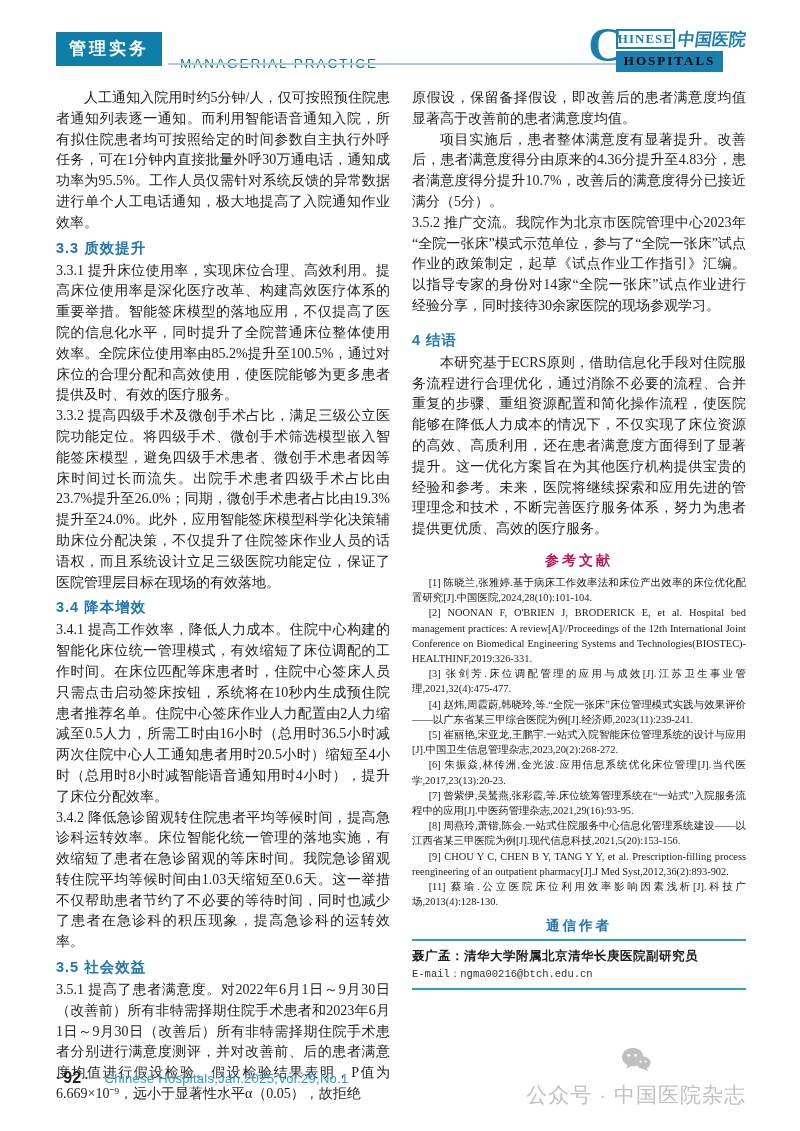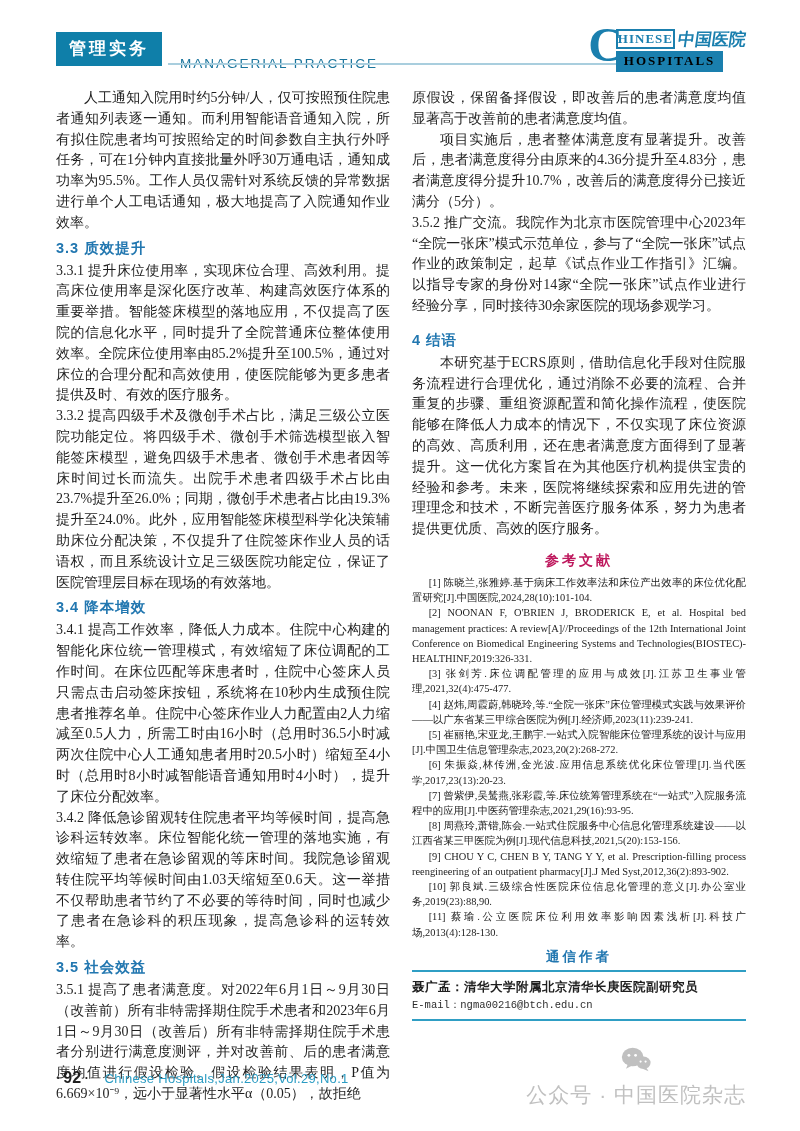--- a/index.html
+++ b/index.html
@@ -105,21 +105,20 @@
       <div class="refs-title">参考文献</div>
       <p class="ref">[1] 陈晓兰,张雅婷.基于病床工作效率法和床位产出效率的床位优化配置研究[J].中国医院,2024,28(10):101-104.</p>
       <p class="ref">[2] NOONAN F, O'BRIEN J, BRODERICK E, et al. Hospital bed management practices: A review[A]//Proceedings of the 12th International Joint Conference on Biomedical Engineering Systems and Technologies(BIOSTEC)-HEALTHINF,2019:326-331.</p>
       <p class="ref">[3] 张剑芳.床位调配管理的应用与成效[J].江苏卫生事业管理,2021,32(4):475-477.</p>
       <p class="ref">[4] 赵炜,周霞蔚,韩晓玲,等.“全院一张床”床位管理模式实践与效果评价——以广东省某三甲综合医院为例[J].经济师,2023(11):239-241.</p>
       <p class="ref">[5] 崔丽艳,宋亚龙,王鹏宇.一站式入院智能床位管理系统的设计与应用[J].中国卫生信息管理杂志,2023,20(2):268-272.</p>
       <p class="ref">[6] 朱振焱,林传洲,金光波.应用信息系统优化床位管理[J].当代医学,2017,23(13):20-23.</p>
       <p class="ref">[7] 曾紫伊,吴鸶燕,张彩霞,等.床位统筹管理系统在“一站式”入院服务流程中的应用[J].中医药管理杂志,2021,29(16):93-95.</p>
       <p class="ref">[8] 周燕玲,萧锴,陈会.一站式住院服务中心信息化管理系统建设——以江西省某三甲医院为例[J].现代信息科技,2021,5(20):153-156.</p>
       <p class="ref">[9] CHOU Y C, CHEN B Y, TANG Y Y, et al. Prescription-filling process reengineering of an outpatient pharmacy[J].J Med Syst,2012,36(2):893-902.</p>
-      <p class="ref">[10] 郭良斌.三级综合性医院床位信息化管理的意义[J].办公室业务,2019(23):88,90.</p>
       <p class="ref">[11] 蔡瑜.公立医院床位利用效率影响因素浅析[J].科技广场,2013(4):128-130.</p>
 
       <div class="author">
         <div class="author-title">通信作者</div>
         <div class="author-rule"></div>
         <div class="author-name">聂广孟：清华大学附属北京清华长庚医院副研究员</div>
         <div class="author-email">E-mail：ngma00216@btch.edu.cn</div>
         <div class="author-rule"></div>
       </div>
     </div>

